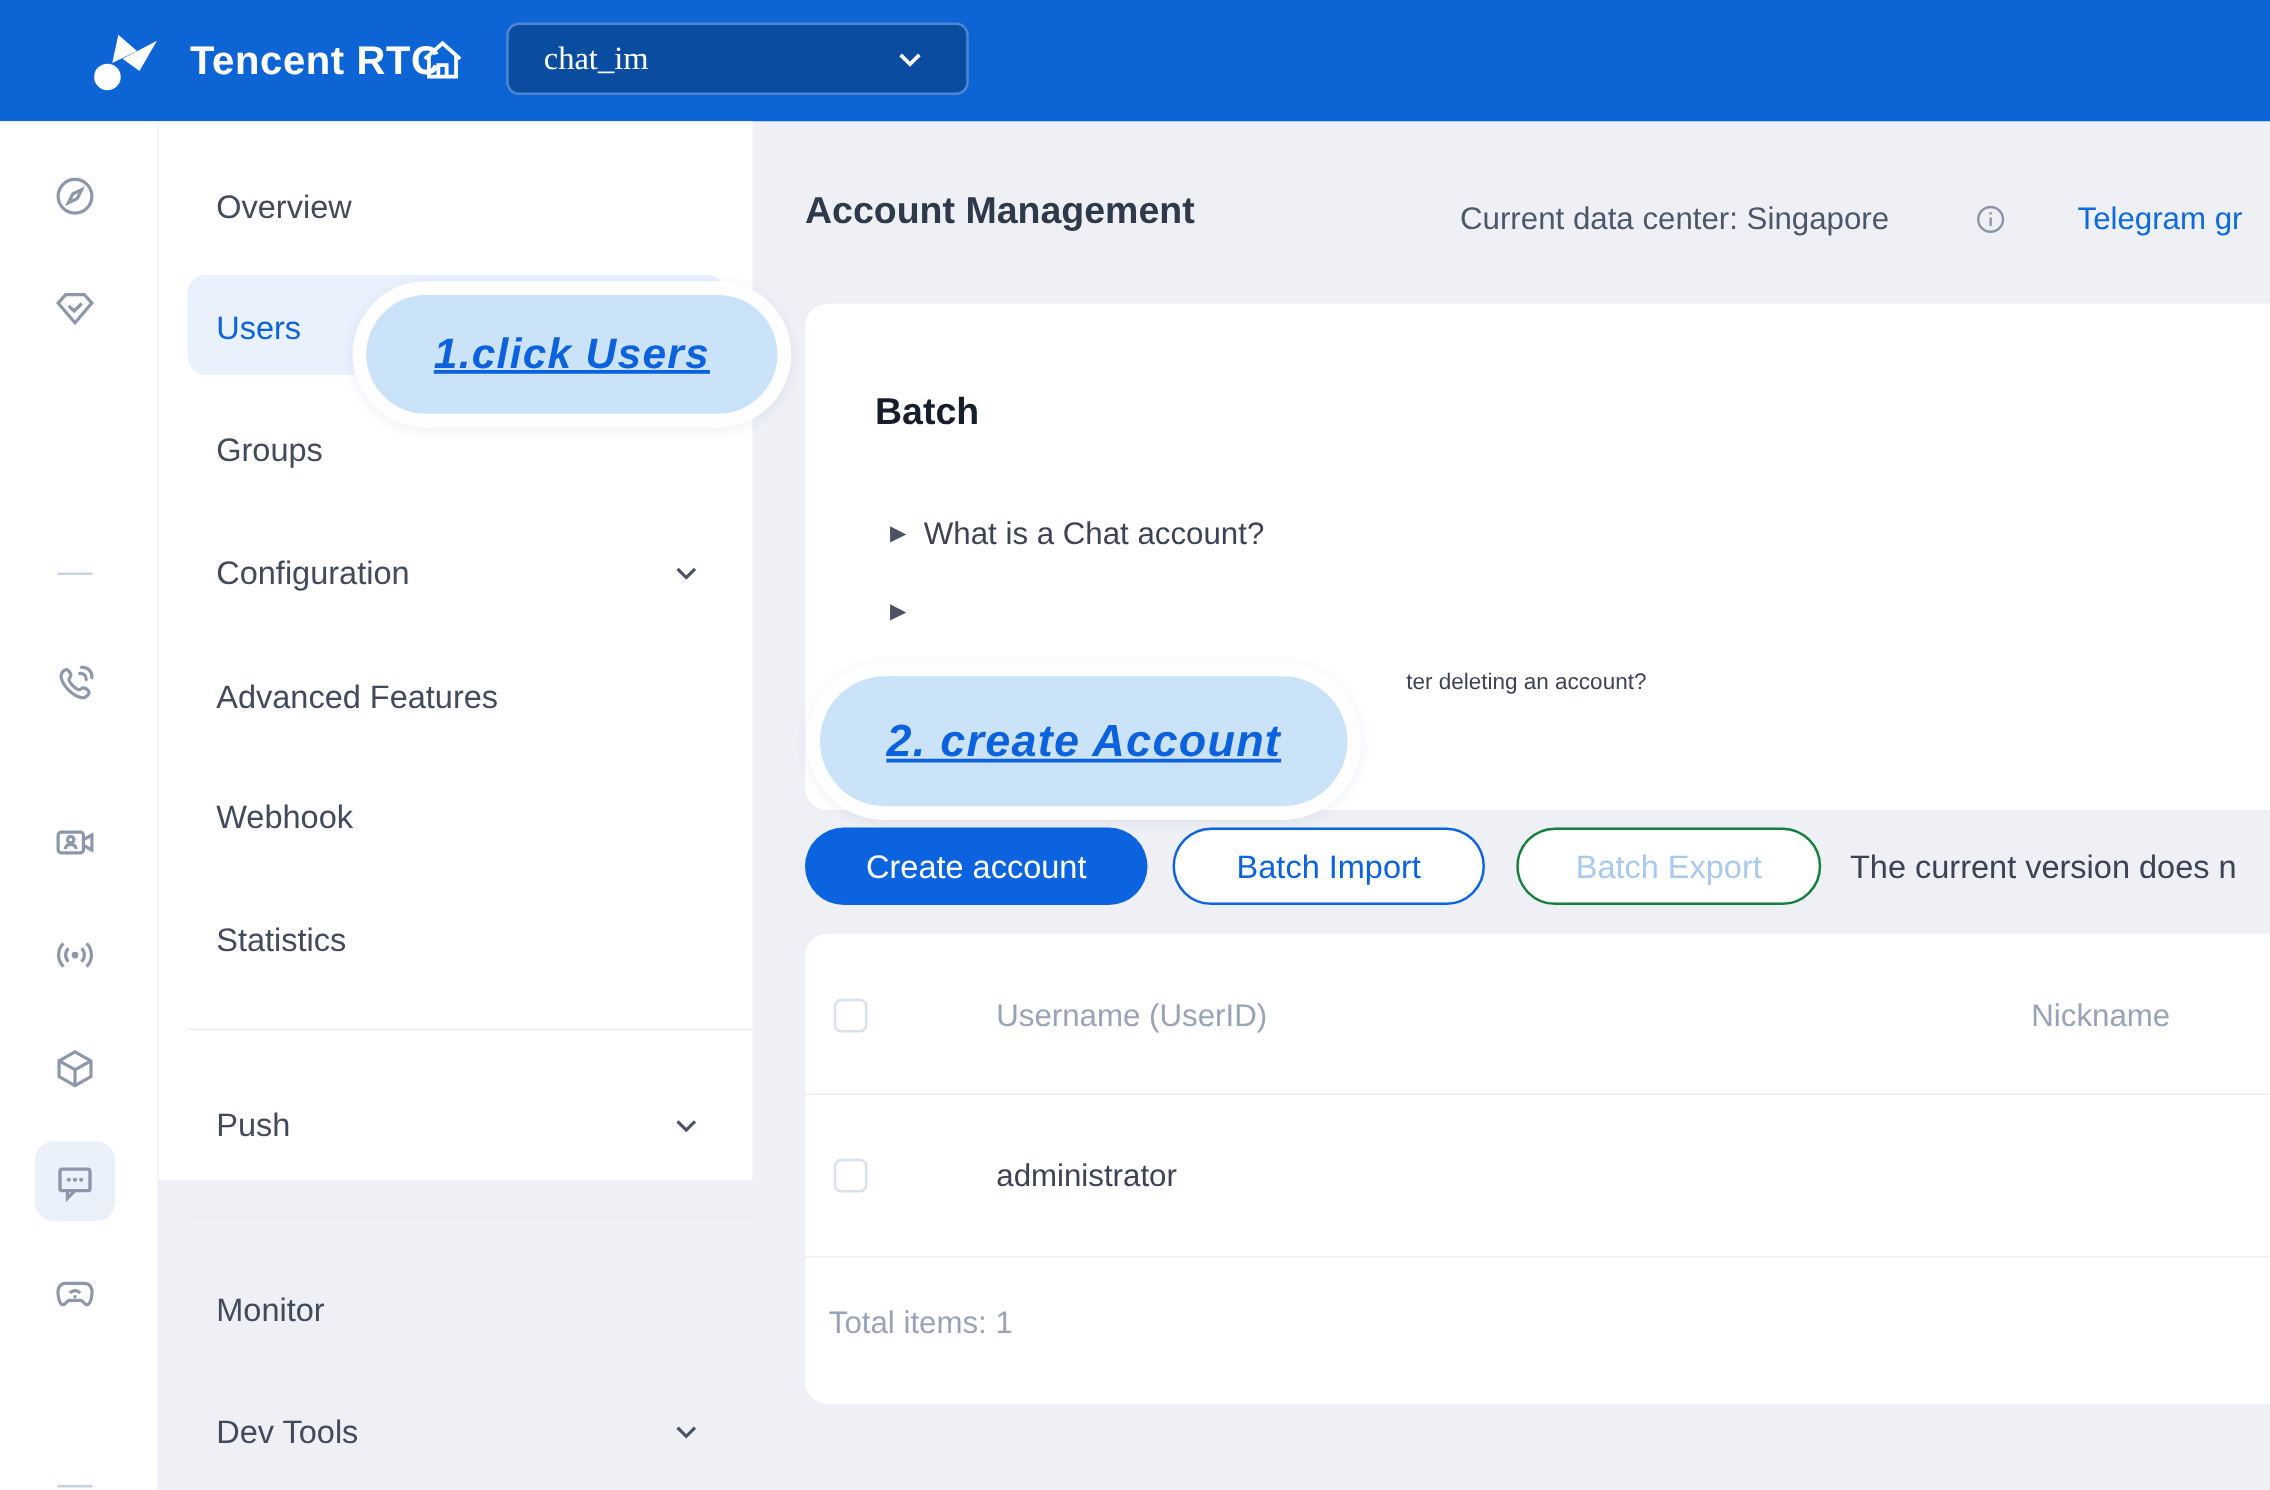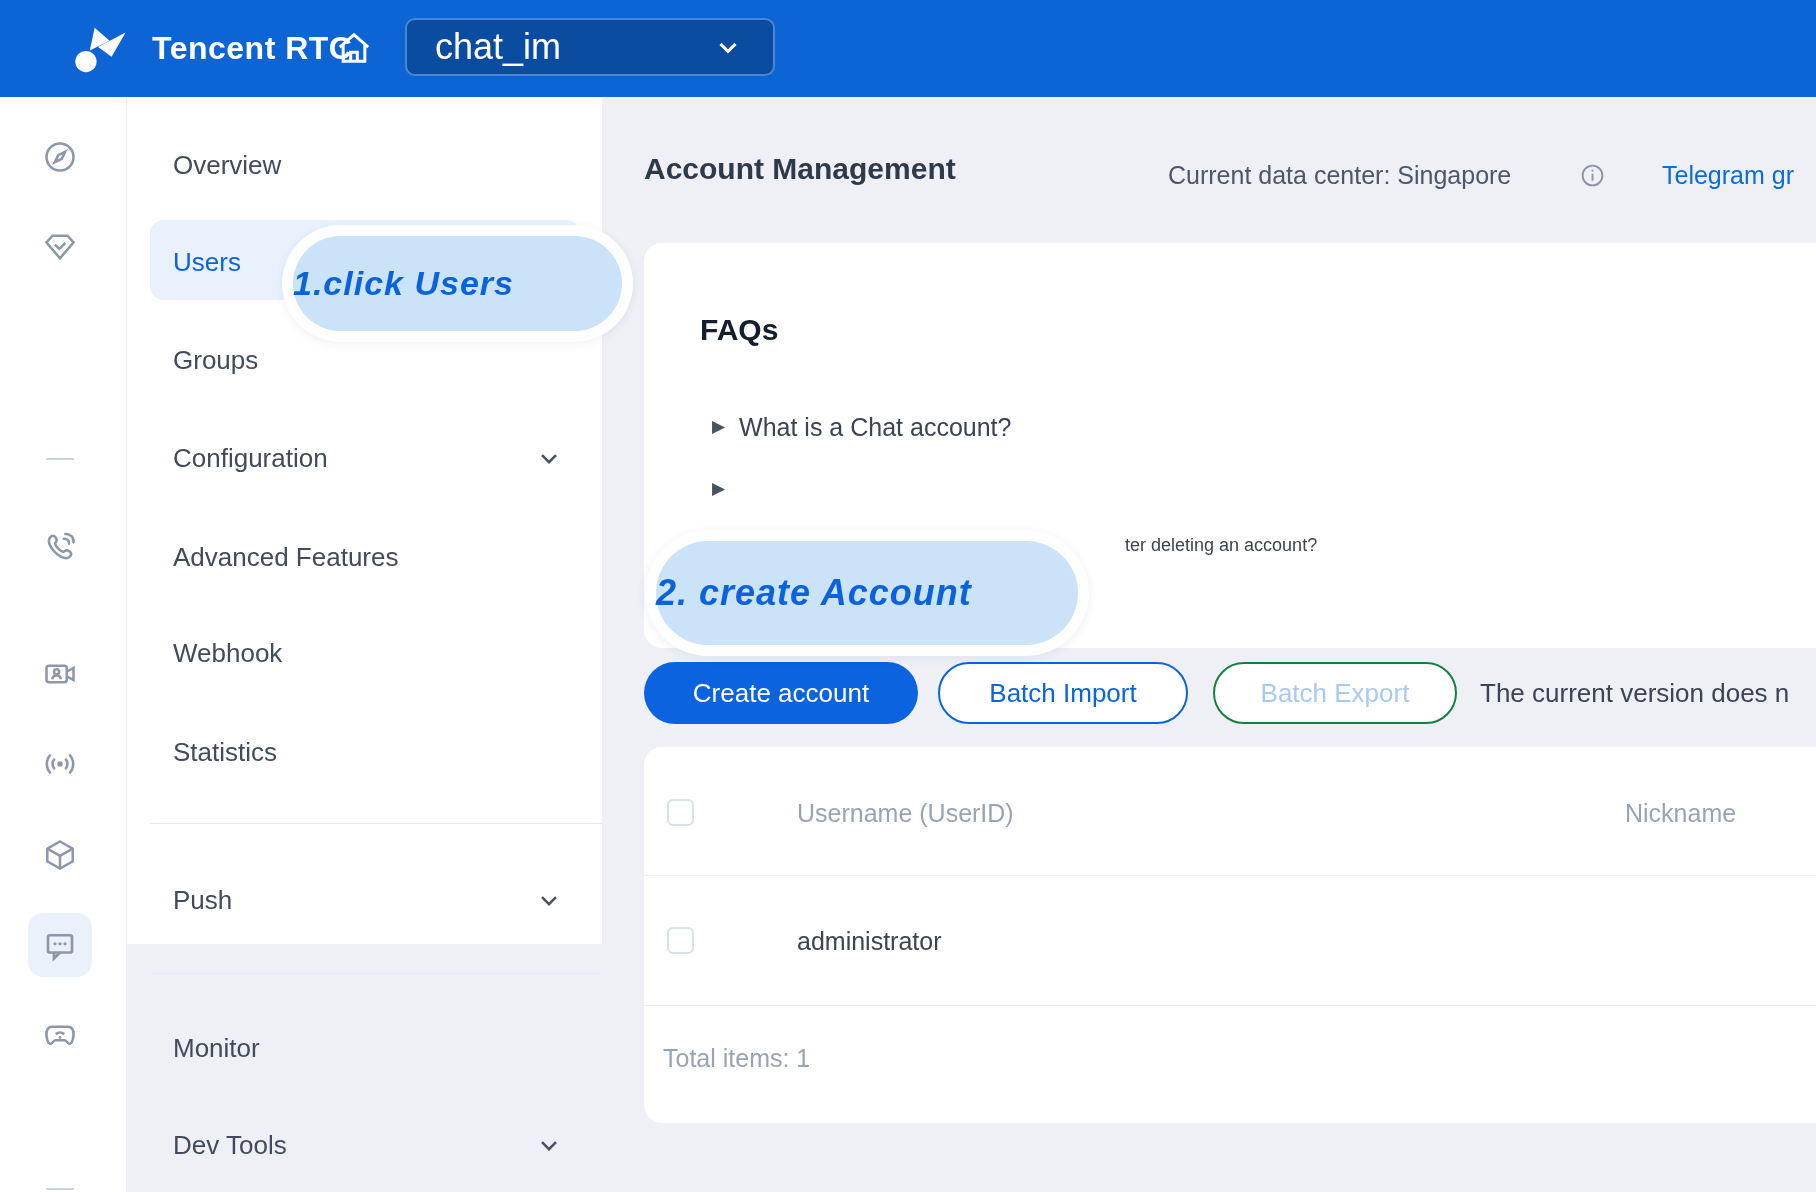--- a/index.html
+++ b/index.html
@@ -12,21 +12,21 @@
 
   
   .topbar { position:absolute; left:0; top:0; width:1816px; height:97px; background:#0d64d4; }
   .brand-mark { position:absolute; left:68px; top:20px; width:62px; height:58px; color:#fff; }
   .brand-text { position:absolute; left:152px; top:0; height:97px; display:flex; align-items:center;
                 color:#fff; font-size:32px; font-weight:bold; letter-spacing:.5px; }
   .home-ic { position:absolute; left:334px; top:28px; width:40px; height:40px; color:#fff; }
   .app-select { position:absolute; left:405px; top:18px; width:370px; height:58px;
                 background:#0a4da0; border:2px solid #4a86d4; border-radius:10px;
                 display:flex; align-items:center; cursor:pointer; }
-  .app-select .val { color:#fff; font-size:36px; padding-left:28px; flex:1; }
+  .app-select .val { color:#fff; font-size:26px; padding-left:28px; flex:1;font-family:Liberation Serif, serif; }
   .app-select .chev { width:30px; height:30px; margin-right:30px; color:#fff; }
 
   
   .rail { position:absolute; left:0; top:97px; width:127px; height:1095px; background:#fff;
           border-right:1px solid #eef0f4; }
   .rail .ric { position:absolute; left:42px; width:36px; height:36px; color:#8d97ab; cursor:pointer; }
   .rail .rdiv { position:absolute; left:46px; width:28px; height:2px; background:#c9d2df; }
   .rail .active-box { position:absolute; left:28px; top:816px; width:64px; height:64px;
                       background:#ebf1fb; border-radius:15px; }
 
@@ -50,23 +50,23 @@
   .card { position:absolute; background:#fff; border-radius:18px; }
   .faq-card { left:644px; top:243px; width:1216px; height:405px; }
   .faq-title { position:absolute; left:56px; top:70px; font-size:30px; font-weight:bold; color:#161e2c; }
   .faq-item { position:absolute; left:68px; height:32px; display:flex; align-items:center;
               font-size:25px; color:#3b4354; cursor:pointer; }
   .faq-item .tri { font-size:17px; color:#4a5263; margin-right:14px; transform:translateY(-1px); }
   .faq-frag { position:absolute; left:481px; top:292px; font-size:18px; color:#3b4354; }
 
   
   .bubble { position:absolute; background:#cbe3f8; border:11px solid rgba(255,255,255,.97);
-            border-radius:70px; display:flex; align-items:center; justify-content:flex-start;
+            border-radius:70px; display:flex; align-items:center; justify-content:center;
             color:#0c62dc; font-weight:bold; font-style:italic;
-            box-shadow:0 2px 10px rgba(40,70,110,.08); letter-spacing:1px; }
+            box-shadow:0 2px 10px rgba(40,70,110,.08); letter-spacing:1px;text-decoration:underline; }
   .bubble1 { left:282px; top:225px; width:351px; height:117px; font-size:34px; }
   .bubble2 { left:645px; top:530px; width:444px; height:126px; font-size:36px; }
 
   
   .btn { position:absolute; top:662px; height:62px; border-radius:31px; font-size:26px;
          display:flex; align-items:center; justify-content:center; cursor:pointer;
          font-family:"Liberation Sans", sans-serif; }
   .btn-primary { left:644px; width:274px; background:#0b63e0; color:#fff; border:none; }
   .btn-outline { left:938px; width:250px; background:#fff; color:#0b63e0; border:2px solid #0b63e0; }
   .btn-disabled { left:1213px; width:244px; background:#fff; color:#a9c9f0; border:2px solid #15803d;
@@ -215,21 +215,21 @@
 <div class="info-ic">
   <svg viewBox="0 0 24 24" fill="none" stroke="currentColor" stroke-width="1.8" width="25" height="25">
     <circle cx="12" cy="12" r="9.5"></circle>
       <line x1="12" y1="10.5" x2="12" y2="17"></line>
     <circle cx="12" cy="7.3" r="1" fill="currentColor" stroke="none"></circle>
   </svg>
 </div>
 <div class="tg-link">Telegram gr</div>
 
 <div class="card faq-card">
-  <div class="faq-title">FAQs</div>
+  <div class="faq-title">Batch</div>
   <div class="faq-item" style="top:168px">
     <span class="tri">▶</span>
     <span>What is a Chat account?</span>
   </div>
   <div class="faq-item" style="top:230px">
     <span class="tri">▶</span>
   </div>
   <div class="faq-frag">ter deleting an account?</div>
 </div>
 

